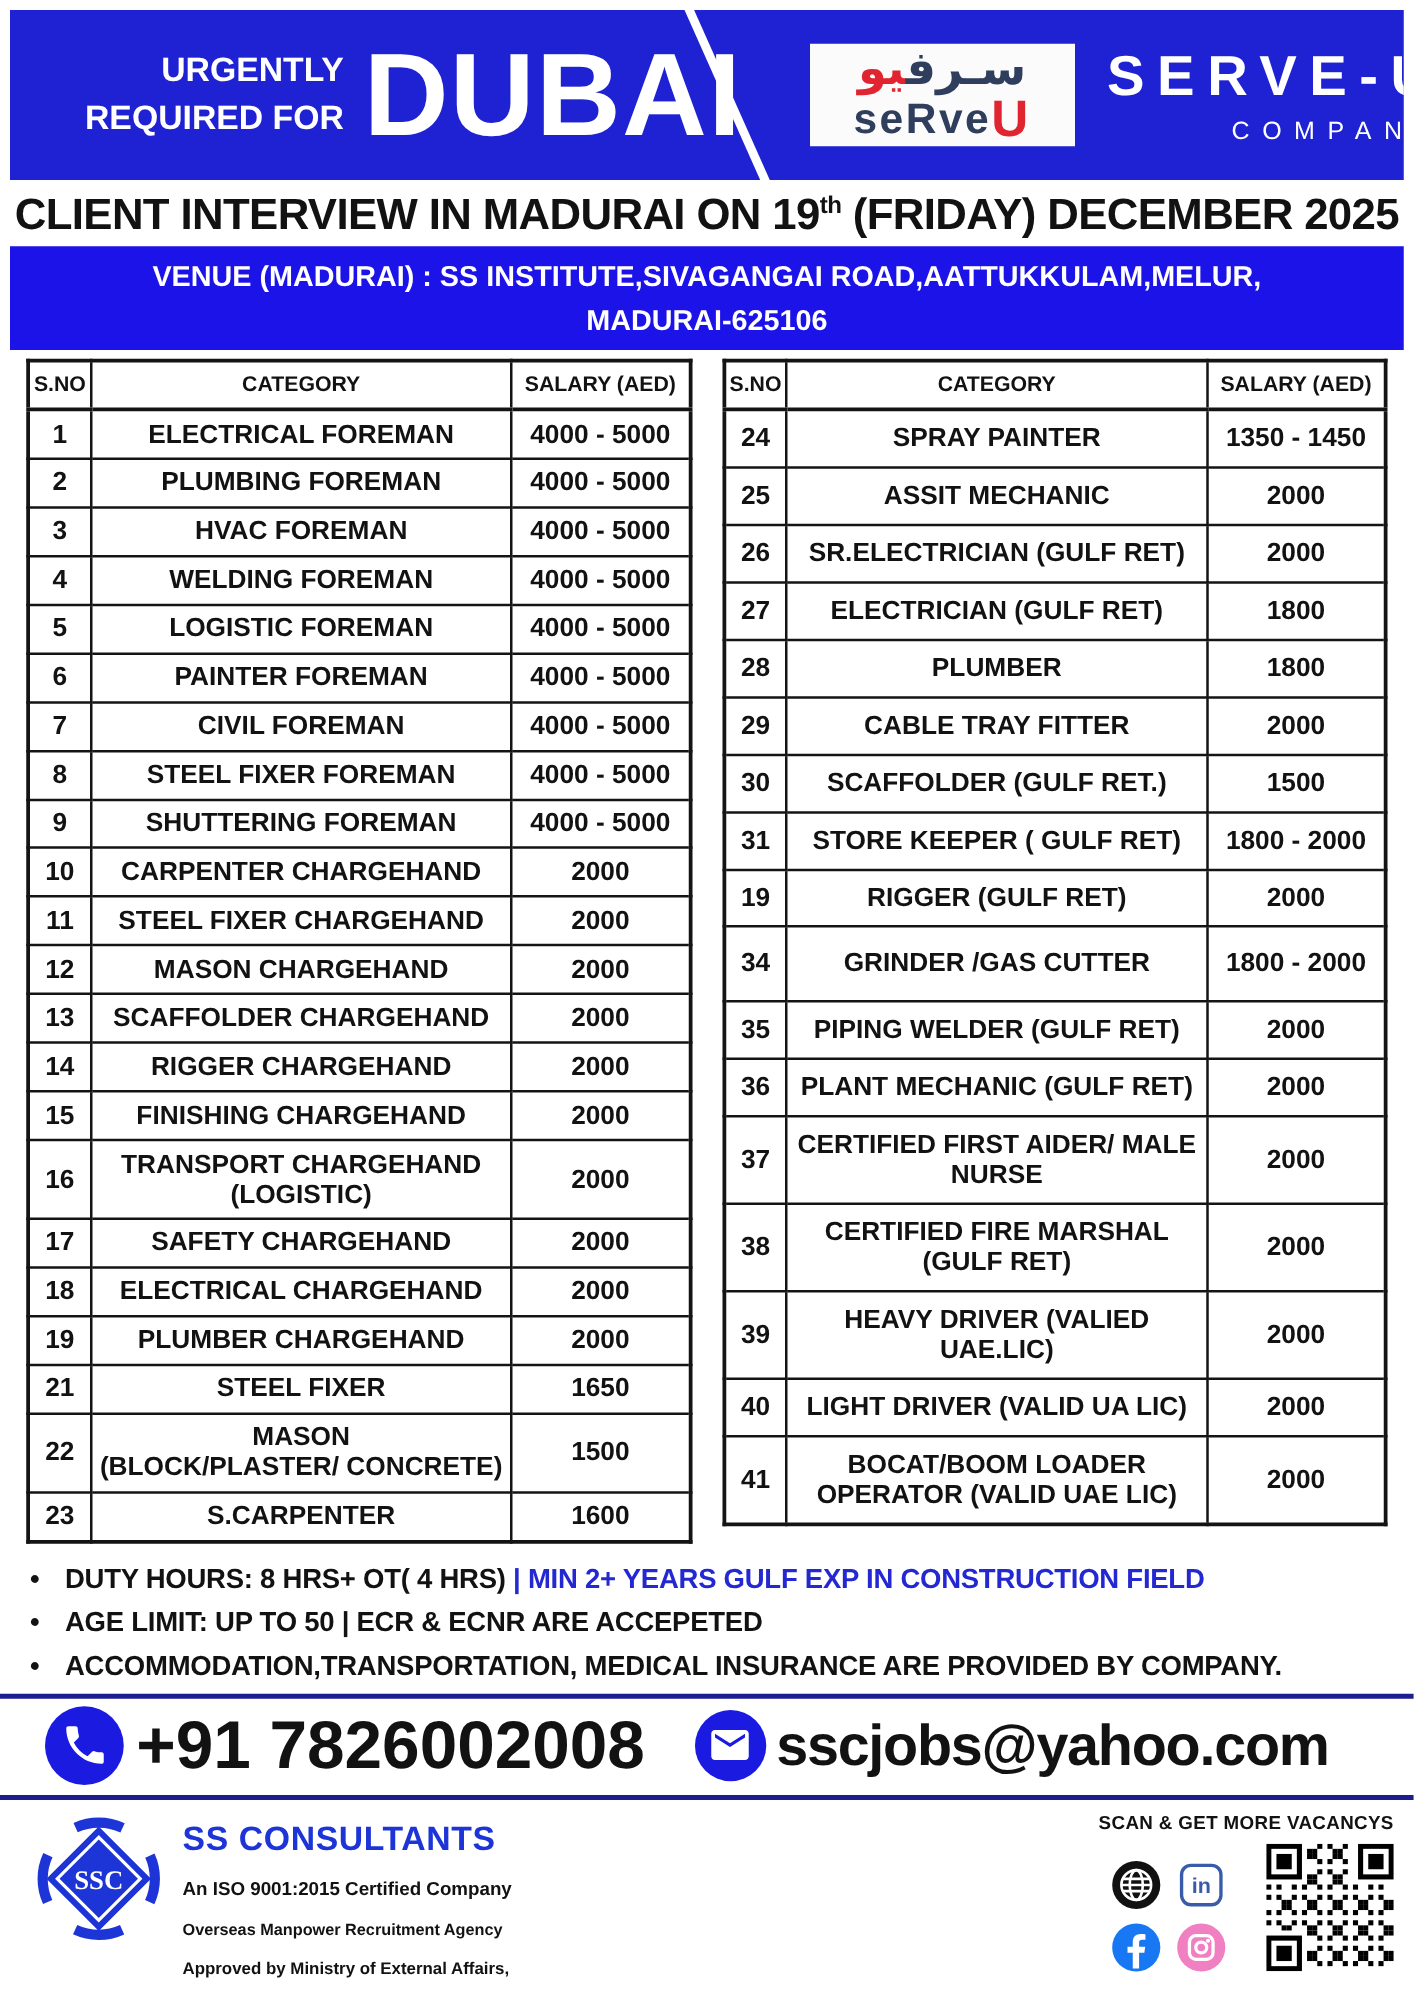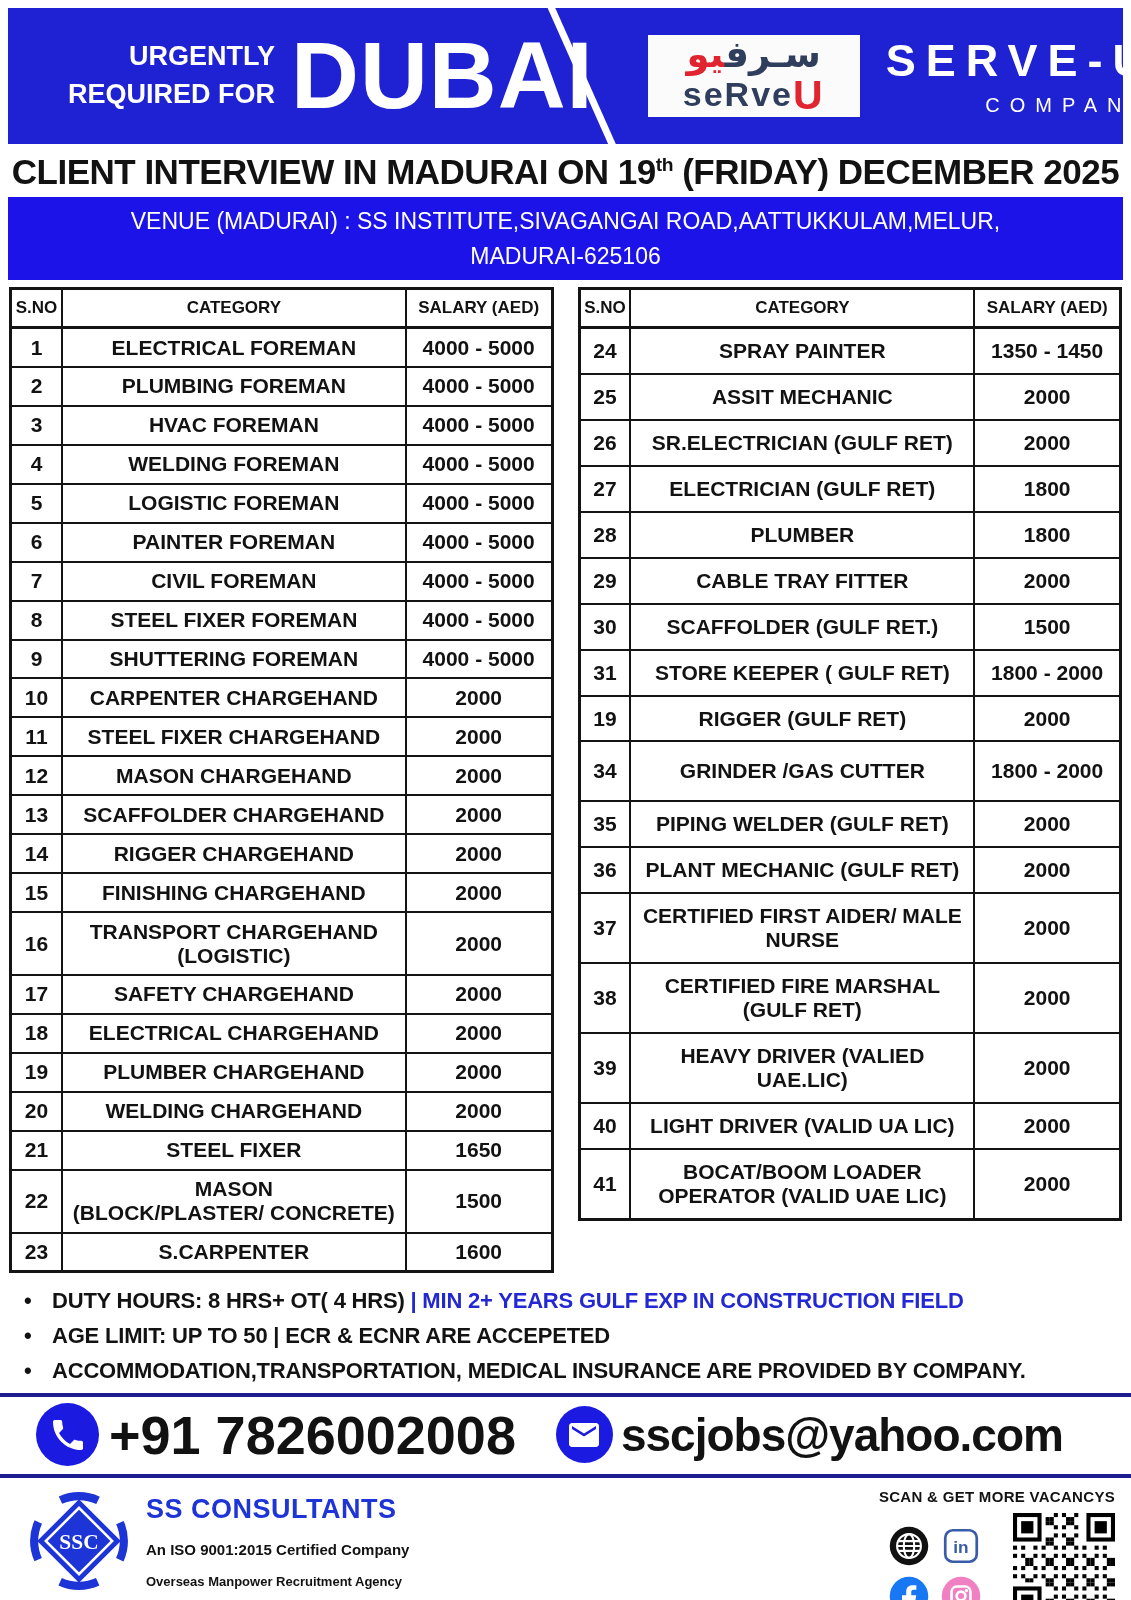--- a/index.html
+++ b/index.html
@@ -23,24 +23,24 @@
   .latin .red{color:var(--red);font-size:41px;vertical-align:-3px}
   .brand{margin-left:26px;text-align:right}
   .brand-name{font-size:45px;font-weight:700;letter-spacing:10px;white-space:nowrap}
   .brand-sub{font-size:20px;letter-spacing:10px;margin-top:7px;font-weight:400;white-space:nowrap}
 
   
   .title-bar{text-align:center;font-weight:800;font-size:35px;padding:8px 0 5px;letter-spacing:-0.5px;white-space:nowrap}
   .title-bar sup{font-size:0.55em}
 
   
-  .venue-bar{margin:0 8px;background:var(--venue);color:#fff;text-align:center;font-weight:400;font-size:23px;line-height:1.5;padding:7px 10px;white-space:pre-line}
-
-  
-  .tables{display:flex;gap:24px;margin:7px 9px 0;align-items:flex-start}
+  .venue-bar{margin:0 8px;background:var(--venue);color:#fff;text-align:center;font-weight:700;font-size:23px;line-height:1.5;padding:7px 10px;white-space:pre-line}
+
+  
+  .tables{display:flex;gap:24px;margin:7px 21px 0;align-items:flex-start}
   table{border-collapse:collapse;flex:1;table-layout:fixed;border:3px solid #141414}
   th,td{border:2px solid #141414;text-align:center;font-weight:700;padding:0 2px;vertical-align:middle}
   th{font-size:17px;padding:8px 2px;border-bottom-width:3px}
   td{font-size:21px;line-height:1.14}
   td.cat{white-space:pre-line}
   .left-table td{padding-top:6.5px;padding-bottom:6.5px}
   .right-table td{padding-top:10px;padding-bottom:10px}
   .right-table tr.tall td{padding-top:17px;padding-bottom:17px}
   col.c-no{width:9.5%} col.c-cat{width:63.5%} col.c-sal{width:27%}
 
@@ -204,25 +204,20 @@
             <td class="sal">2000</td>
           </tr>
           <tr>
             <td class="no">18</td>
             <td class="cat">ELECTRICAL CHARGEHAND</td>
             <td class="sal">2000</td>
           </tr>
           <tr>
             <td class="no">19</td>
             <td class="cat">PLUMBER CHARGEHAND</td>
-            <td class="sal">2000</td>
-          </tr>
-          <tr>
-            <td class="no">20</td>
-            <td class="cat">WELDING CHARGEHAND</td>
             <td class="sal">2000</td>
           </tr>
           <tr>
             <td class="no">21</td>
             <td class="cat">STEEL FIXER</td>
             <td class="sal">1650</td>
           </tr>
           <tr>
             <td class="no">22</td>
             <td class="cat">MASON

